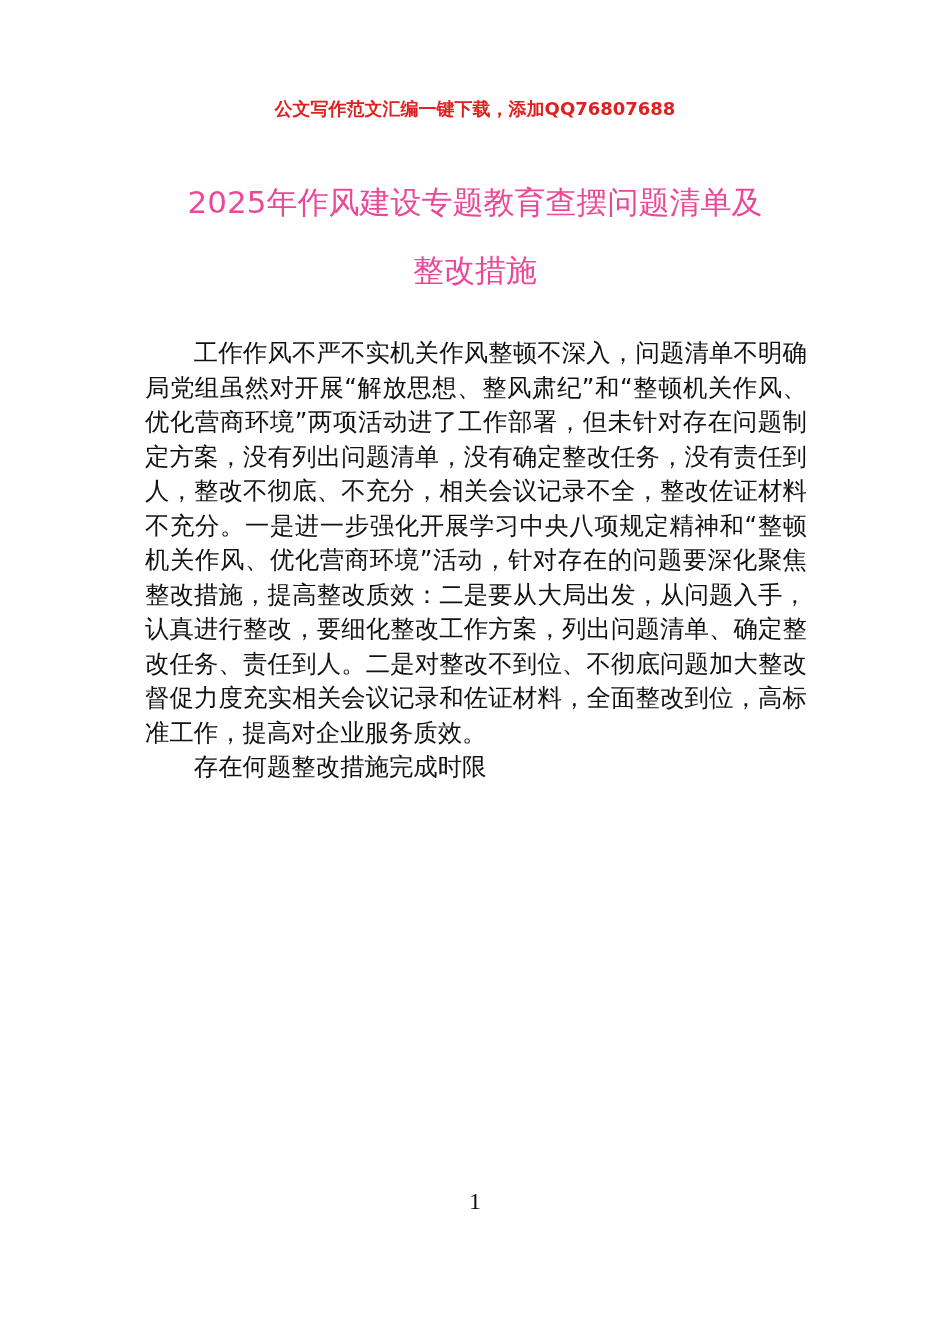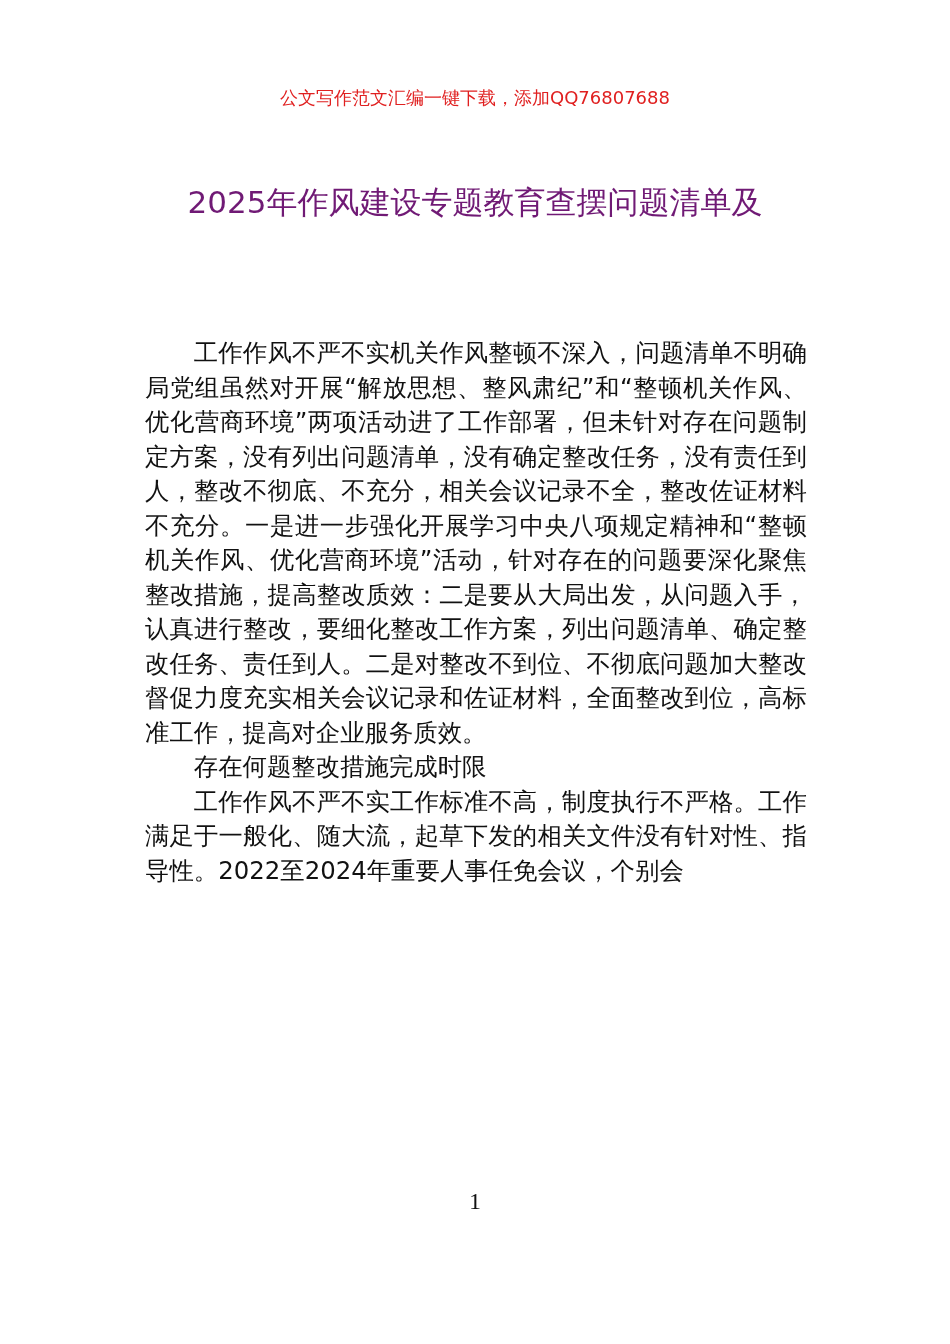--- a/index.html
+++ b/index.html
@@ -16,38 +16,39 @@
       color: #111111;
     }
     .page {
       position: absolute;
       left: 0; top: 0;
       width: 950px;
       height: 1344px;
     }
     .watermark {
       position: absolute;
-      top: 86px;
+      top: 97px;
       left: 0;
       width: 950px;
       text-align: center;
       font-size: 18px;
       color: #e02020;
       letter-spacing: 0px;
       white-space: nowrap;
+      font-weight: bold;
     }
     .title {
       position: absolute;
       top: 168px;
       left: 100px;
       width: 750px;
       text-align: center;
       font-size: 31px;
       line-height: 68px;
-      color: #701a75;
+      color: #ec4899;
     }
     .body-text {
       position: absolute;
       top: 336px;
       left: 145px;
       width: 662px;
       font-size: 24.4px;
       line-height: 34.5px;
       text-align: justify;
       text-justify: inter-character;
@@ -70,23 +71,23 @@
   </style>
 </head>
 <body>
 
 <div class="page">
 
   <div class="watermark">公文写作范文汇编一键下载，添加QQ76807688</div>
 
   <div class="title">
     <div>2025年作风建设专题教育查摆问题清单及</div>
+    <div>整改措施</div>
   </div>
 
   <div class="body-text">
     <p>工作作风不严不实机关作风整顿不深入，问题清单不明确局党组虽然对开展“解放思想、整风肃纪”和“整顿机关作风、优化营商环境”两项活动进了工作部署，但未针对存在问题制定方案，没有列出问题清单，没有确定整改任务，没有责任到人，整改不彻底、不充分，相关会议记录不全，整改佐证材料不充分。一是进一步强化开展学习中央八项规定精神和“整顿机关作风、优化营商环境”活动，针对存在的问题要深化聚焦整改措施，提高整改质效：二是要从大局出发，从问题入手，认真进行整改，要细化整改工作方案，列出问题清单、确定整改任务、责任到人。二是对整改不到位、不彻底问题加大整改督促力度充实相关会议记录和佐证材料，全面整改到位，高标准工作，提高对企业服务质效。</p>
     <p>存在何题整改措施完成时限</p>
-    <p>工作作风不严不实工作标准不高，制度执行不严格。工作满足于一般化、随大流，起草下发的相关文件没有针对性、指导性。2022至2024年重要人事任免会议，个别会</p>
   </div>
 
   <div class="page-number">1</div>
 
 </div>
 
 </body></html>

